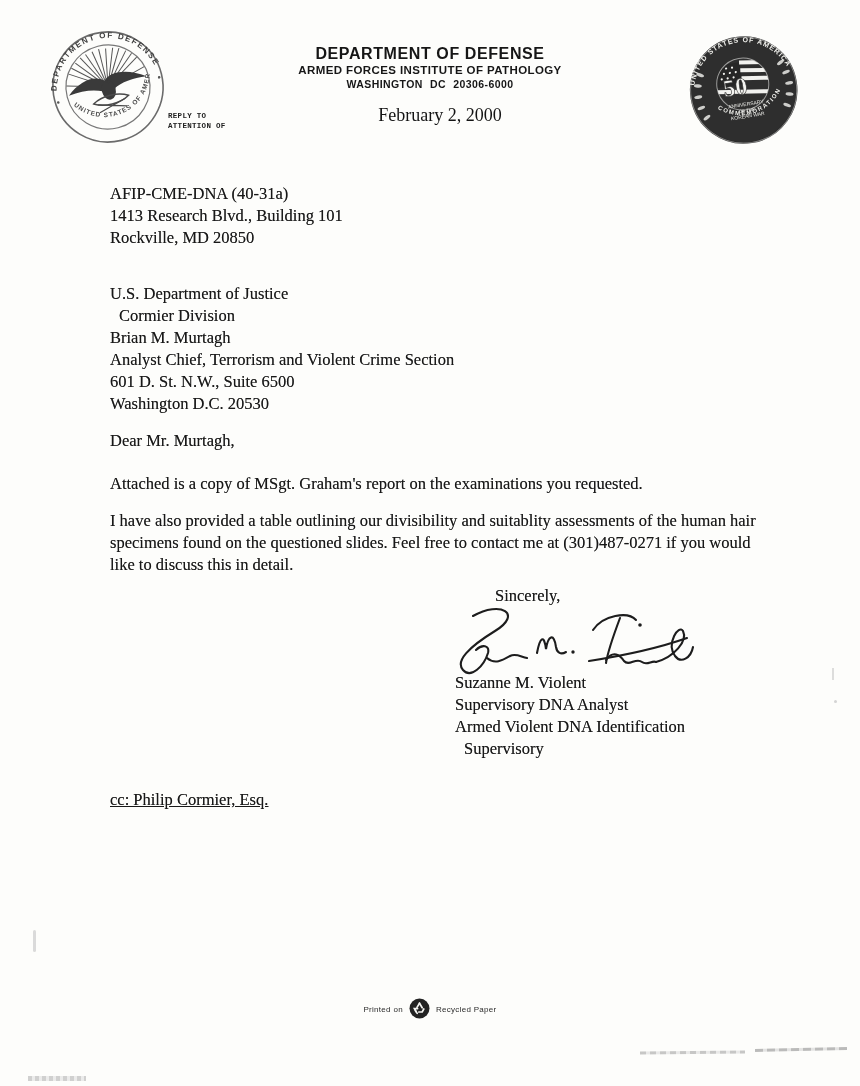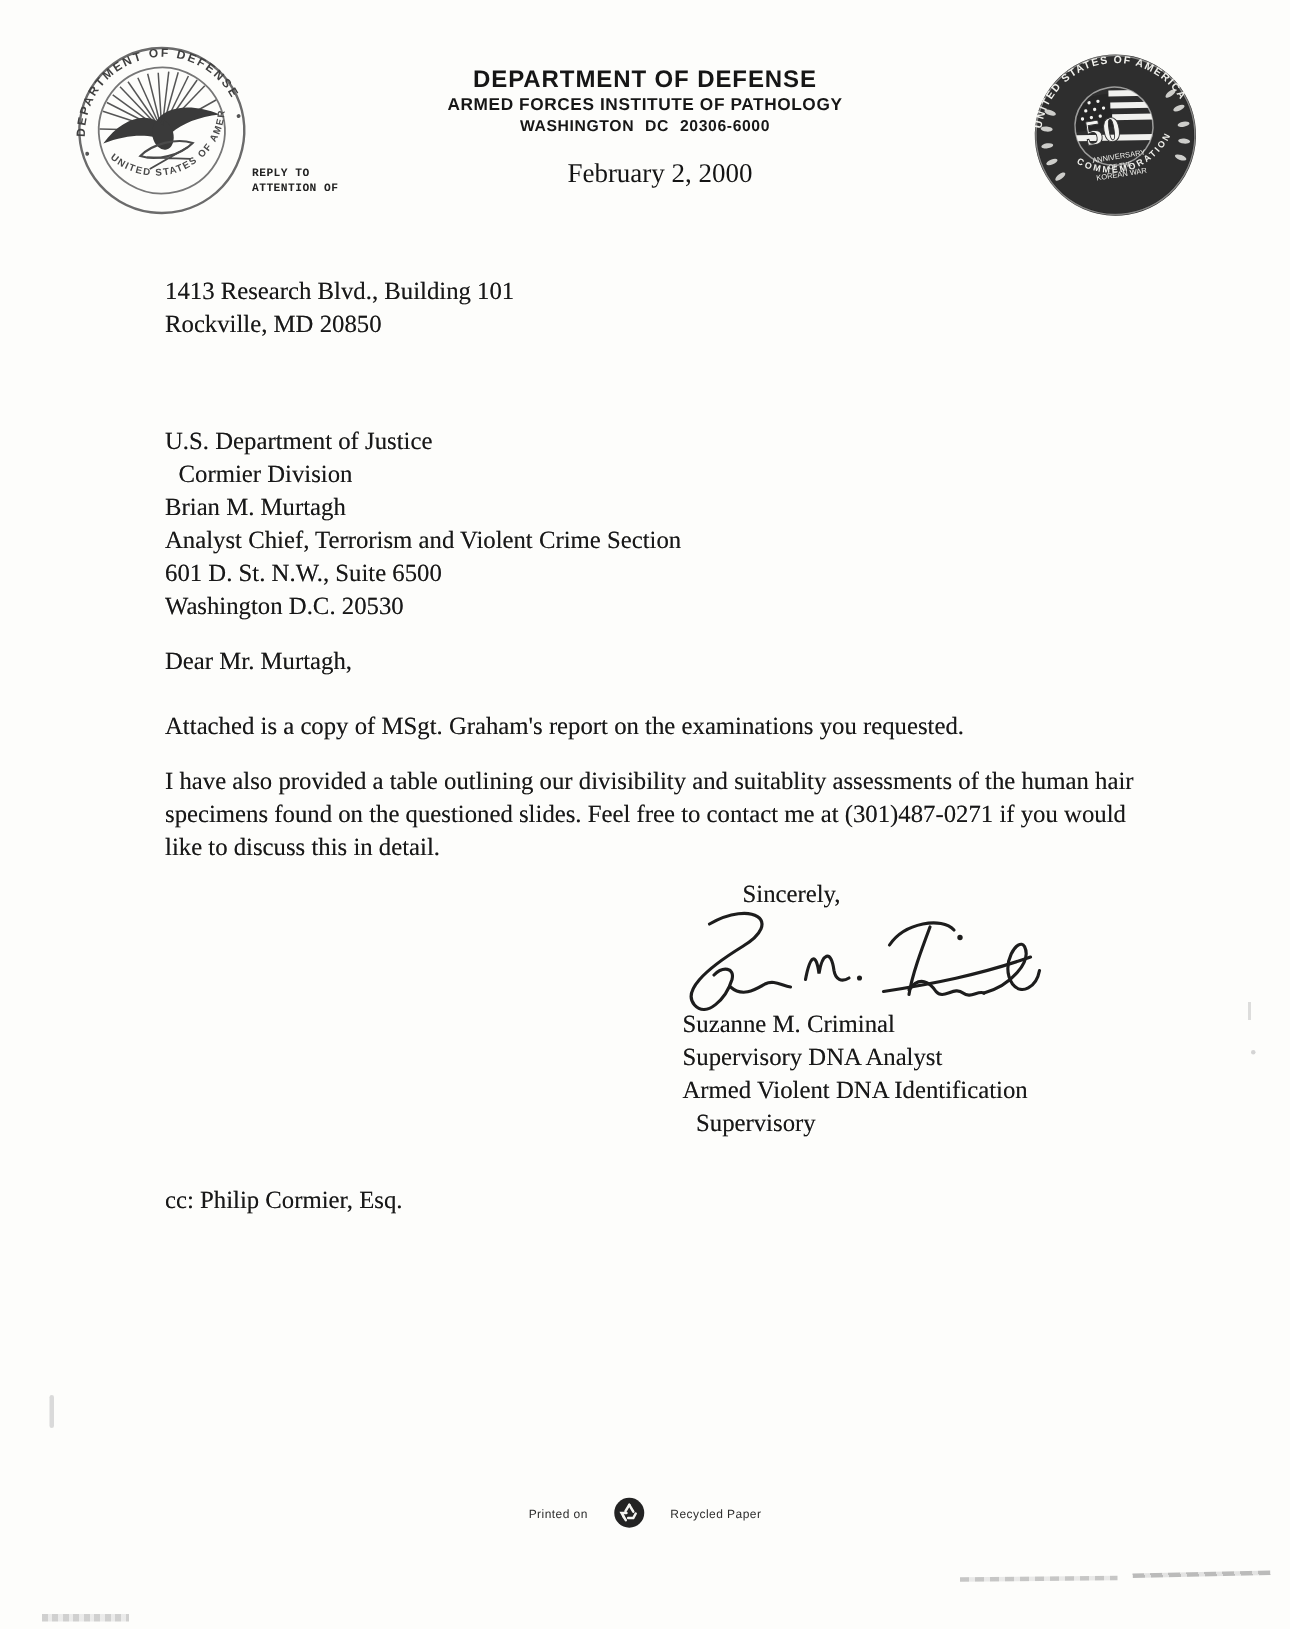--- a/index.html
+++ b/index.html
@@ -38,25 +38,25 @@
        text-shadow:0 0 .4px rgba(20,20,20,.55);}
   .addr-sender{left:110px;top:183px;}
   .addr-recipient{left:110px;top:283px;font-family:Liberation Serif, serif;}
   .indent1{padding-left:9px;}
   .salutation{left:110px;top:430px;}
   .para1{left:110px;top:473px;width:680px;}
   .para2{left:110px;top:510px;width:668px;}
   .closing{left:455px;top:585px;margin-left:40px;}
   .sigblock{left:455px;top:672px;}
   .sig-svg{position:absolute;left:443px;top:600px;}
-  .cc{left:110px;top:789px;}
+  .cc{left:110px;top:789px;text-decoration:underline;}
   
   .footer{
     position:absolute;left:0;top:998px;width:860px;
-    display:flex;align-items:center;justify-content:center;gap:17px;
+    display:flex;align-items:center;justify-content:center;gap:6px;
     font-family:"Liberation Sans", sans-serif;
     font-size:8px;color:#2c2c2c;letter-spacing:.3px;
     filter:blur(.3px);
   }
   
   .artifact{position:absolute;pointer-events:none;}
   .a-left-tick{left:33px;top:930px;width:3px;height:22px;background:#c7c7c7;opacity:.65;border-radius:2px;}
   .a-right-tick{left:832px;top:668px;width:2px;height:12px;background:#cfcfcf;opacity:.7;}
   .a-right-dot{left:834px;top:700px;width:3px;height:3px;background:#d4d4d4;border-radius:50%;}
   .a-squiggle1{left:640px;top:1051px;width:105px;height:3px;
@@ -203,20 +203,21 @@
       <text font-family="Liberation Sans, sans-serif" font-size="7" font-weight="bold" fill="#f0f0ec" letter-spacing="1">
         <textPath href="#rsTop" startOffset="9%">UNITED STATES OF AMERICA</textPath>
       </text>
       <text font-family="Liberation Sans, sans-serif" font-size="6" font-weight="bold" fill="#f0f0ec" letter-spacing="1.5">
         <textPath href="#rsBottom" startOffset="22%">COMMEMORATION</textPath>
       </text>
     </svg>
   </div>
 
   <div class="txt addr-sender">
+    <div>AFIP-CME-DNA (40-31a)</div>
     <div>1413 Research Blvd., Building 101</div>
     <div>Rockville, MD  20850</div>
   </div>
 
   <div class="txt addr-recipient">
     <div>U.S. Department of Justice</div>
     <div class="indent1">Cormier Division</div>
     <div>Brian M. Murtagh</div>
     <div>Analyst Chief, Terrorism and Violent Crime Section</div>
     <div>601 D. St. N.W., Suite 6500</div>
@@ -238,21 +239,21 @@
         <path d="M 177,18 C 171,34 165,50 163,63"></path>
         <path d="M 163,60 C 170,50 177,55 181,61 C 186,67 193,57 199,62 C 204,66 209,60 213,62"></path>
         <path d="M 213,62 C 231,57 245,41 240,31 C 236,24 223,43 232,56 C 238,64 248,58 250,47"></path>
         <path d="M 244,38 C 210,50 178,56 146,61"></path>
       </g>
       <circle cx="130" cy="52" r="1.7" fill="#1d1d1d"></circle>
       <circle cx="197" cy="25" r="1.8" fill="#1d1d1d"></circle>
     </svg>
   </div>
   <div class="txt sigblock">
-    <div>Suzanne M. Criminal</div>
+    <div>Suzanne M. Violent</div>
     <div>Supervisory DNA Analyst</div>
     <div>Armed Violent DNA Identification</div>
     <div class="indent1">Supervisory</div>
   </div>
 
   <div class="txt cc">cc: Philip Cormier, Esq.</div>
 
   <div class="footer">
     <span>Printed on</span>
     <span>

